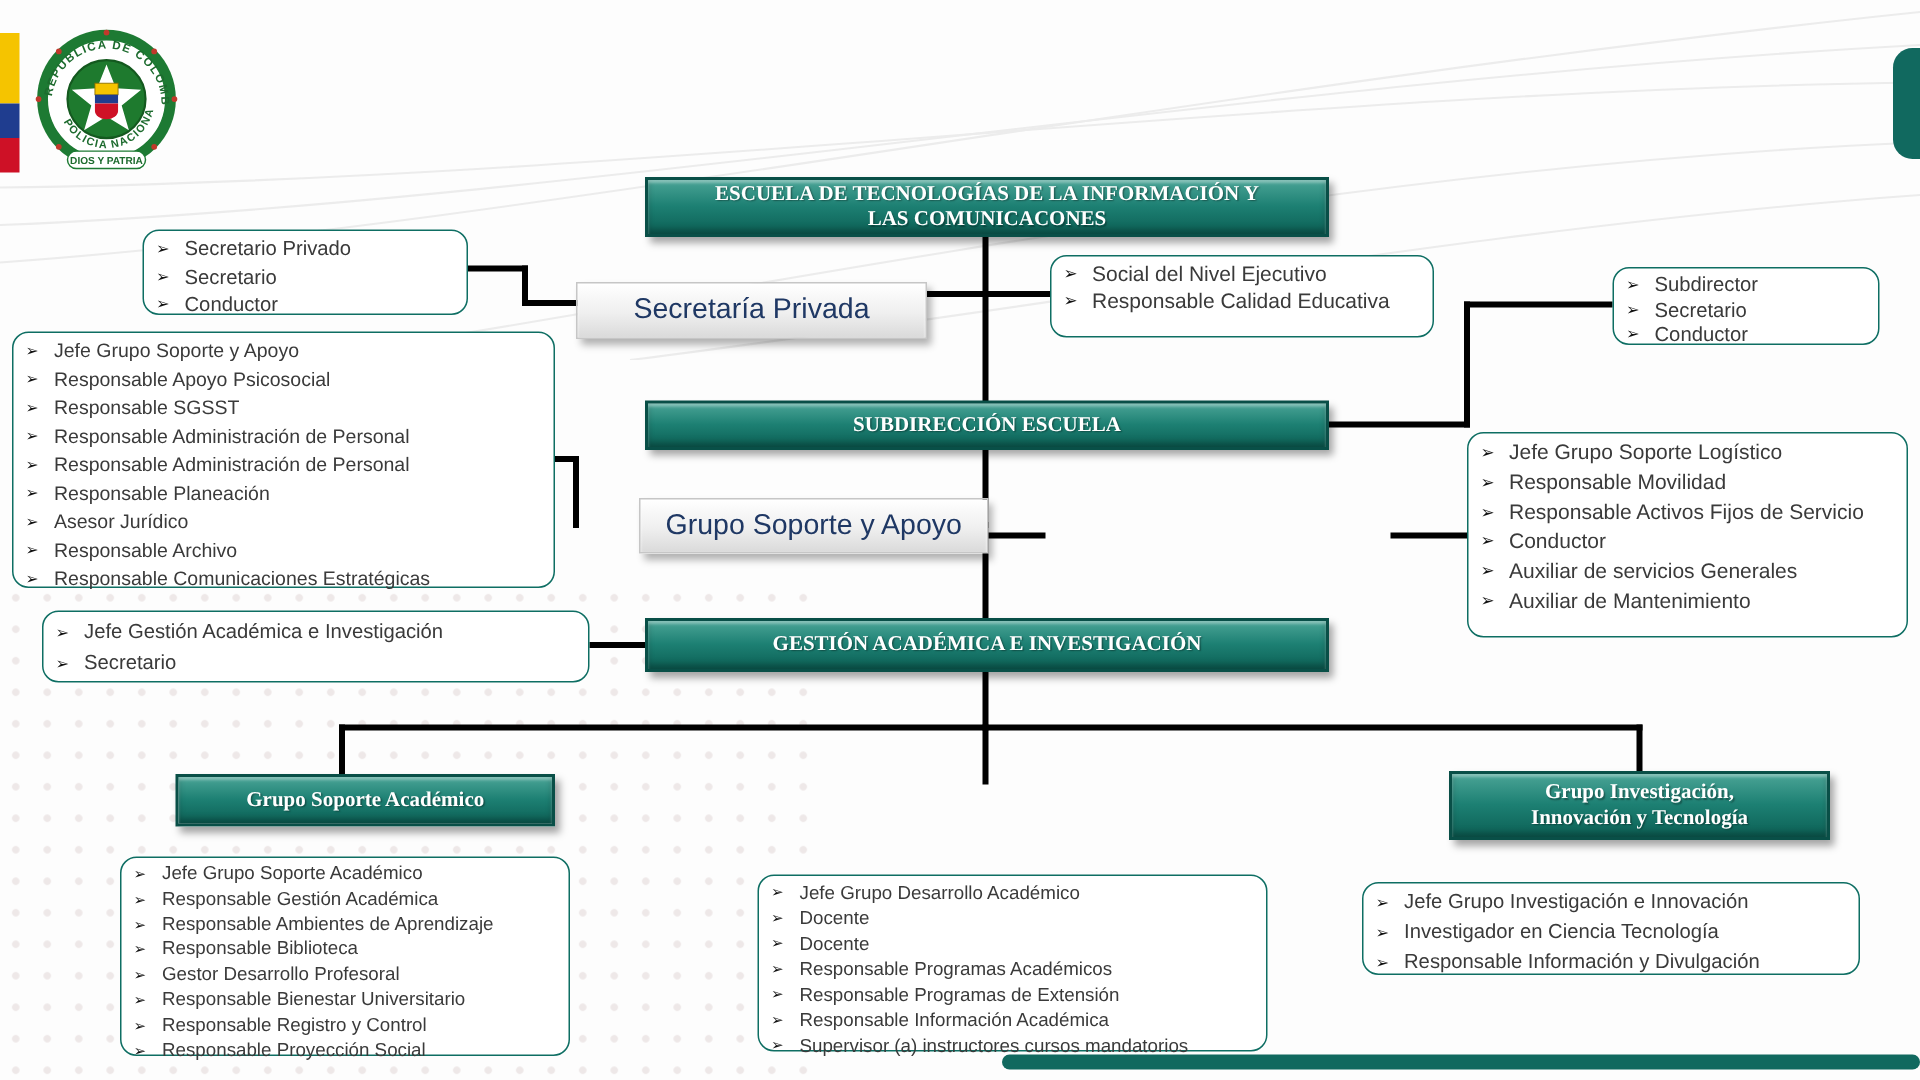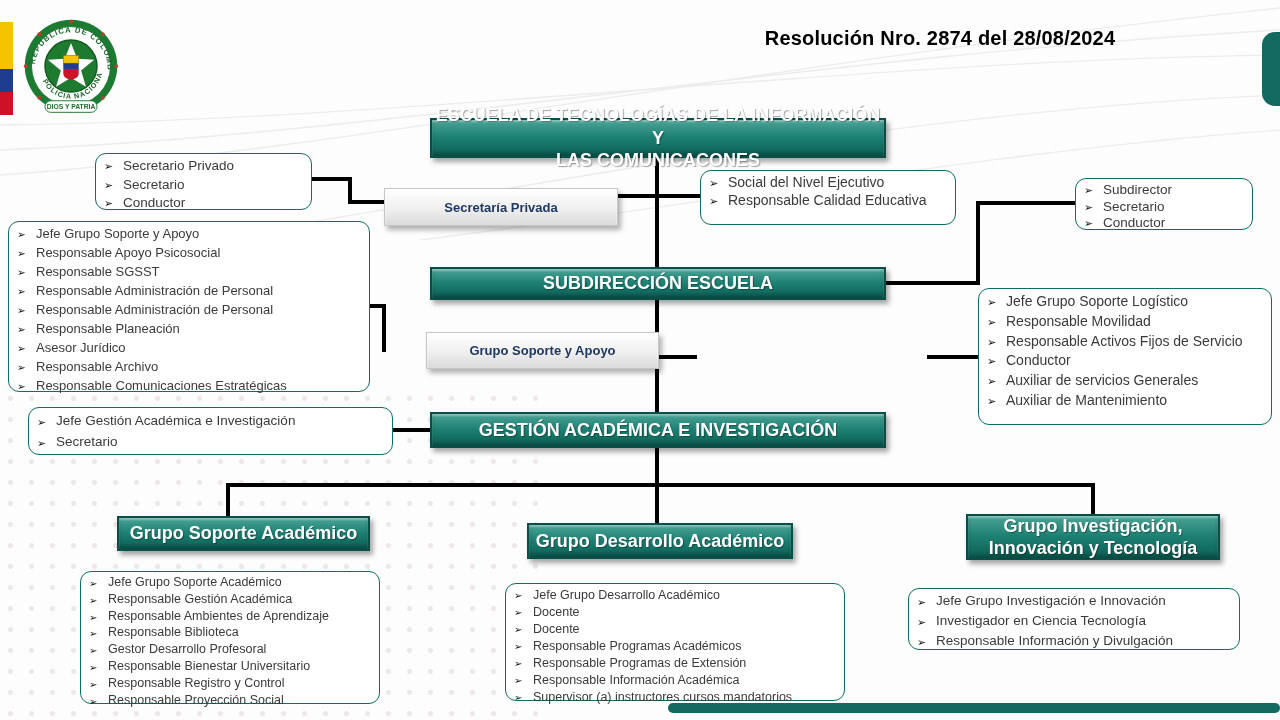--- a/index.html
+++ b/index.html
@@ -27,23 +27,23 @@
 
   
   .line{position:absolute;background:#000;z-index:1;}
 
   
   .tealbox{position:absolute;z-index:2;display:flex;align-items:center;justify-content:center;
     text-align:center;color:#fff;font-weight:700;white-space:pre-line;line-height:1.25;
     background:linear-gradient(180deg,#4aa496 0%,#1d8073 48%,#0c6055 100%);
     border:2px solid #094f47;box-sizing:border-box;
     box-shadow:3px 4px 5px rgba(0,0,0,.35), inset 0 2px 2px rgba(255,255,255,.35), inset 0 -3px 4px rgba(0,0,0,.25);
-    font-size:18px;text-shadow:1px 1px 1px rgba(0,0,0,.35);}
+    font-size:14px;text-shadow:1px 1px 1px rgba(0,0,0,.35);font-family:Liberation Serif, serif;}
   .graybox{position:absolute;z-index:2;display:flex;align-items:center;justify-content:center;
-    color:#1f3864;font-weight:700;font-size:13px;box-sizing:border-box;
+    color:#1f3864;font-weight:400;font-size:19px;box-sizing:border-box;
     background:linear-gradient(180deg,#ffffff 0%,#efefef 55%,#dadada 100%);
     border:1px solid #c6c6c6;
     box-shadow:3px 4px 5px rgba(0,0,0,.3), inset 0 1px 2px rgba(255,255,255,.9);}
 
   
   .list{position:absolute;z-index:2;background:#fff;border:1.6px solid #0e6e63;border-radius:11px;
         padding:3px 6px 2px 8px;color:#3a3a3a;box-sizing:border-box;}
   .li{display:flex;align-items:flex-start;}
   .blt{width:19px;flex:none;font-size:.8em;padding-top:1px;color:#111;}
   .l1{left:95px;top:153px;width:217px;height:57px;font-size:13.5px;line-height:17.5px;}
@@ -105,21 +105,20 @@
     <path fill="#ffffff" d="M55 29 L61.5 45.5 L79 46.5 L65.5 57.5 L70.5 74.5 L55 65 L39.5 74.5 L44.5 57.5 L31 46.5 L48.5 45.5 Z"></path>
     <g>
       <rect x="47" y="42" width="16" height="8" fill="#f5c400" stroke="#8a6d00" stroke-width=".6"></rect>
       <rect x="47" y="50" width="16" height="6" fill="#1f3d8f"></rect>
       <path d="M47 56 h16 v5 a8 6 0 0 1 -16 0 Z" fill="#ce1126"></path>
     </g>
     <rect x="28" y="89" width="54" height="12" rx="6" fill="#ffffff" stroke="#1d7a33" stroke-width="1"></rect>
     <text x="55" y="98" text-anchor="middle" font-size="7" font-weight="bold" fill="#1d6b2e">DIOS Y PATRIA</text>
   </svg>
 
-  <div class="title">Resolución Nro. 2874 del 28/08/2024</div>
   <div class="side-tab"></div>
   <div class="bottom-bar"></div>
 
   <div class="line" style="left:655px;top:158px;width:4px;height:110px;"></div>
   <div class="line" style="left:618px;top:194px;width:82px;height:4px;"></div>
   <div class="line" style="left:312px;top:177px;width:40px;height:4px;"></div>
   <div class="line" style="left:348px;top:177px;width:4px;height:27px;"></div>
   <div class="line" style="left:348px;top:200px;width:37px;height:4px;"></div>
   <div class="line" style="left:884px;top:281px;width:96px;height:4px;"></div>
   <div class="line" style="left:976px;top:201px;width:4px;height:84px;"></div>
@@ -137,21 +136,20 @@
   <div class="line" style="left:655px;top:483px;width:4px;height:40px;"></div>
   <div class="line" style="left:1091px;top:483px;width:4px;height:31px;"></div>
 
   <div class="tealbox" style="left:430px;top:118px;width:456px;height:40px;">ESCUELA DE TECNOLOGÍAS DE LA INFORMACIÓN Y
 LAS COMUNICACONES</div>
   <div class="graybox" style="left:384px;top:188px;width:234px;height:38px;">Secretaría Privada</div>
   <div class="tealbox" style="left:430px;top:267px;width:456px;height:33px;">SUBDIRECCIÓN ESCUELA</div>
   <div class="graybox" style="left:385px;top:332px;width:233px;height:37px;margin-left:41px;">Grupo Soporte y Apoyo</div>
   <div class="tealbox" style="left:430px;top:412px;width:456px;height:36px;">GESTIÓN ACADÉMICA E INVESTIGACIÓN</div>
   <div class="tealbox" style="left:117px;top:516px;width:253px;height:35px;">Grupo Soporte Académico</div>
-  <div class="tealbox" style="left:527px;top:523px;width:266px;height:36px;">Grupo Desarrollo Académico</div>
   <div class="tealbox" style="left:966px;top:514px;width:254px;height:46px;">Grupo Investigación,
 Innovación y Tecnología</div>
 
   <div class="list l1">
       <div class="li">
         <span class="blt">➢</span>
         <span>Secretario Privado</span>
       </div>
       <div class="li">
         <span class="blt">➢</span>

